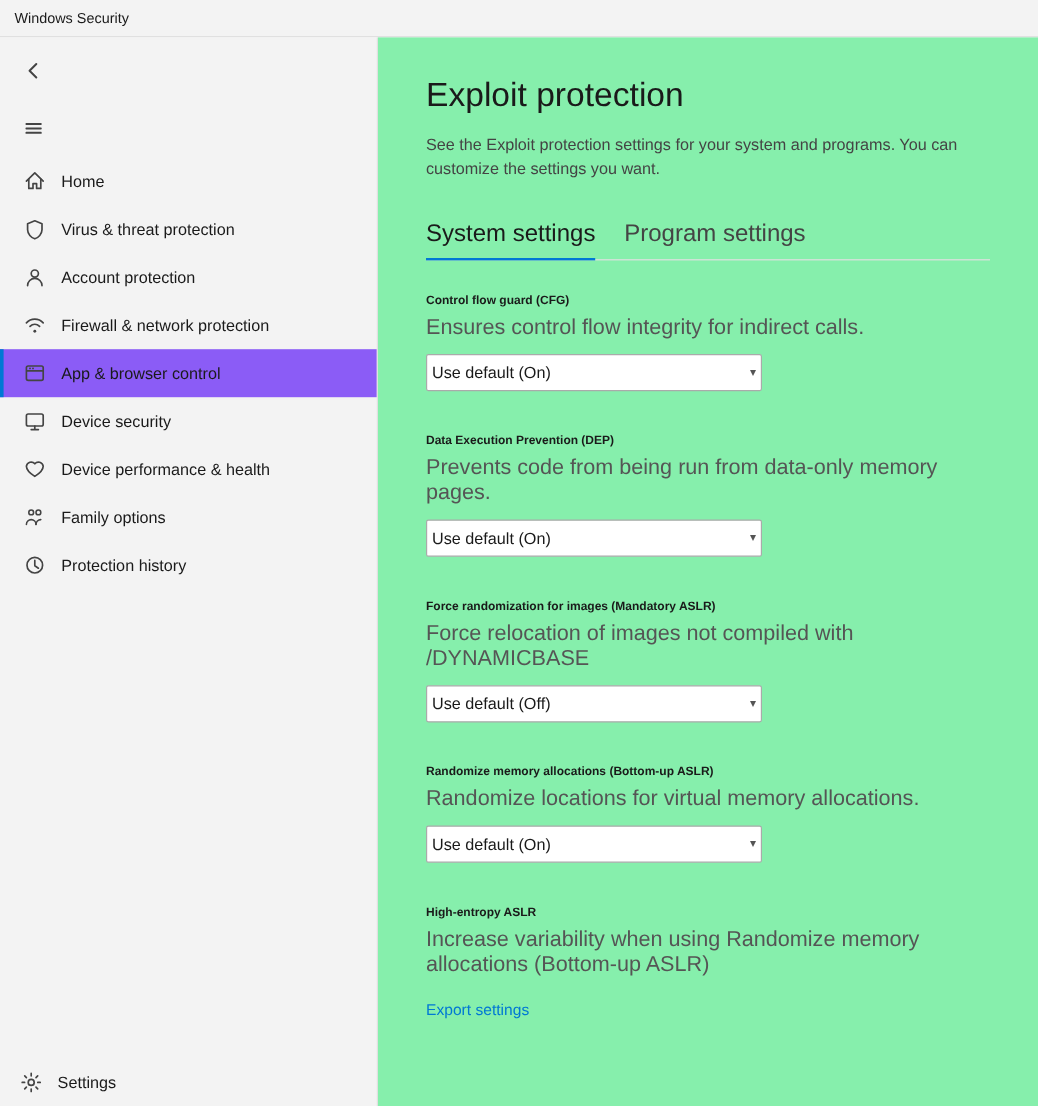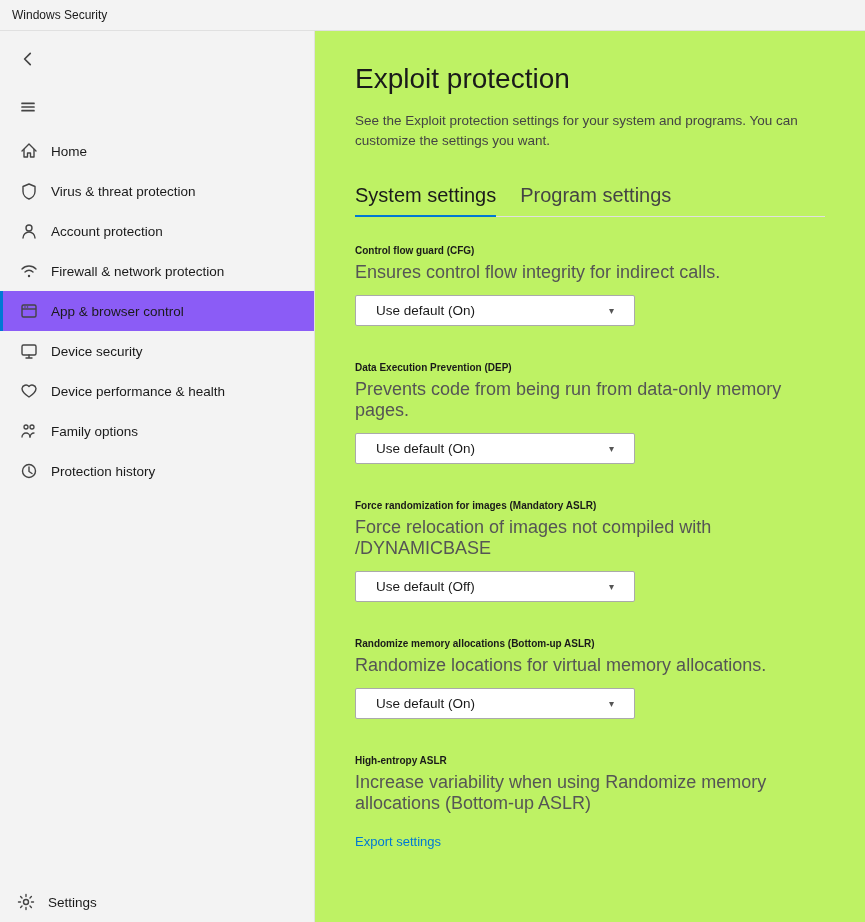--- a/index.html
+++ b/index.html
@@ -106,21 +106,21 @@
       align-items: center;
       padding: 10px 16px;
       cursor: pointer;
       gap: 12px;
       margin-top: auto;
     }
 
     
     .content {
       flex: 1;
-      background: #bef264;
+      background: #86efac;
       overflow-y: auto;
       padding: 32px 40px;
     }
 
     .page-title {
       font-size: 28px;
       font-weight: 300;
       color: #1a1a1a;
       margin-bottom: 16px;
     }
@@ -171,21 +171,21 @@
       font-size: 18px;
       color: #555;
       margin-bottom: 12px;
     }
 
     .setting-dropdown {
       display: flex;
       align-items: center;
       justify-content: space-between;
       width: 280px;
-      padding: 7px 20px;
+      padding: 7px 4px;
       border: 1px solid #aaa;
       background: #fff;
       cursor: pointer;
       font-size: 13.5px;
       color: #1a1a1a;
       border-radius: 2px;
     }
 
     .dropdown-arrow {
       font-size: 10px;

